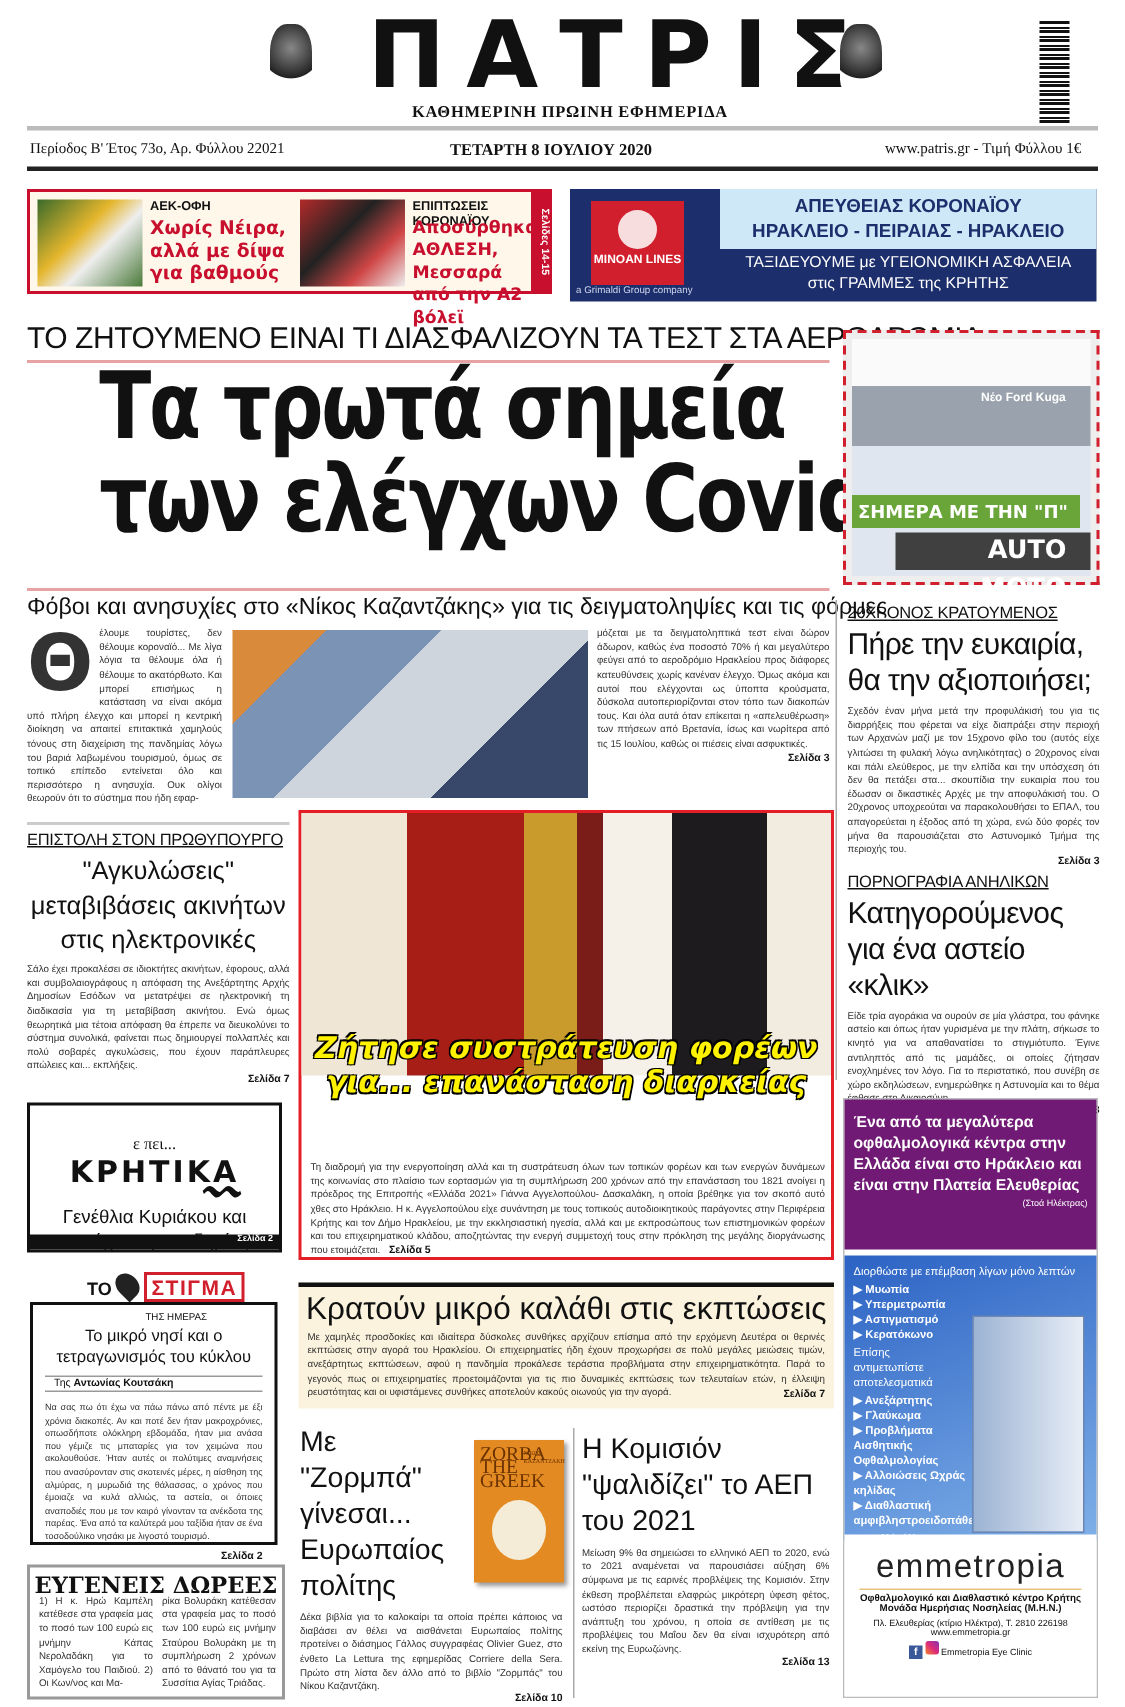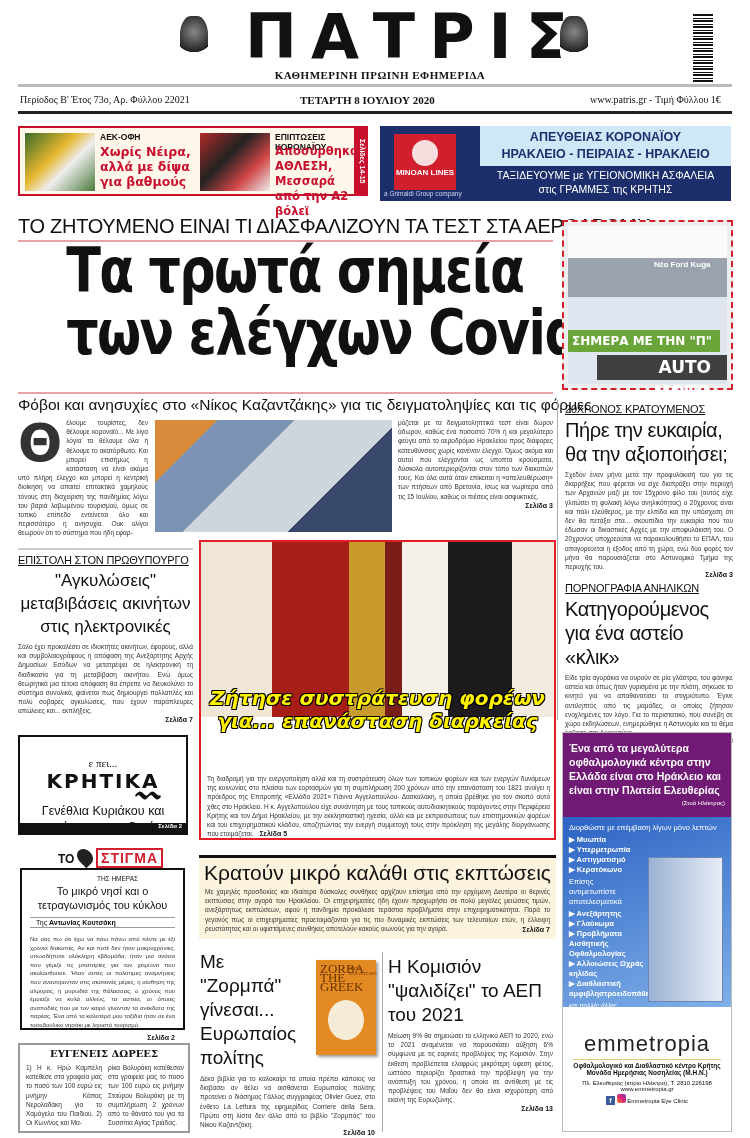--- a/index.html
+++ b/index.html
@@ -48,21 +48,21 @@
 .feature-photo{position:absolute;left:0;top:0;width:353px;height:175px;background:linear-gradient(90deg,#efe6d6 0 20%,#a61e16 20% 42%,#c99a2c 42% 52%,#7a1c18 52% 57%,#f6f1e8 57% 70%,#1d1b1d 70% 88%,#f1ebe0 88%)}
 .feature-caption{position:absolute;left:0;top:145px;width:353px;text-align:center;font-family:"DejaVu Sans",sans-serif;font-weight:bold;font-style:italic;font-size:20px;line-height:23px;color:#fff200;text-shadow:1px 1px 0 #000,-1px -1px 0 #000,1px -1px 0 #000,-1px 1px 0 #000}
 .feature-body{position:absolute;left:6px;top:232px;width:343px}
 
 .kritika{left:18px;top:735px;width:170px;height:100px;border:2px solid #111;text-align:center}
 .stigma{left:20px;top:868px;width:165px;height:162px;border:2px solid #111}
 .dorees{left:18px;top:1043px;width:172px;height:90px;border:2px solid #999;background:#fff}
 .sales{left:199px;top:855px;width:357px;height:84px;background:#fbf3dd;border-top:3px solid #111}
 .eye{left:562px;top:732px;width:170px;height:400px;border:1px solid #bbb}
 .eye-top{position:absolute;left:0;top:0;width:168px;height:100px;background:#701a75;color:#fff;padding:8px 6px;font-size:10px;line-height:13px}
-.eye-mid{position:absolute;left:0;top:84px;width:168px;height:190px;background:linear-gradient(160deg,#2c63c4,#7fb0e8);color:#fff;padding:6px;font-size:7.5px;line-height:10px}
+.eye-mid{position:absolute;left:0;top:104px;width:168px;height:190px;background:linear-gradient(160deg,#2c63c4,#7fb0e8);color:#fff;padding:6px;font-size:7.5px;line-height:10px}
 .eye-bot{position:absolute;left:0;top:290px;width:168px;height:108px;background:#fff;text-align:center;padding-top:8px}
 </style>
 </head>
 <body>
 
 <div class="abs portrait" style="left:180px"></div>
 <div class="abs mast-title">ΠΑΤΡΙΣ</div>
 <div class="abs portrait" style="left:560px"></div>
 <div class="abs mast-sub">ΚΑΘΗΜΕΡΙΝΗ ΠΡΩΙΝΗ ΕΦΗΜΕΡΙΔΑ</div>
 <div class="abs barcode"></div>
@@ -175,21 +175,21 @@
   <div style="text-align:center;font-size:11px;line-height:14px;padding:2px 6px">Το μικρό νησί και ο τετραγωνισμός του κύκλου</div>
   <div style="border-top:1px solid #999;border-bottom:1px solid #999;margin:3px 8px;font-size:7px;padding:1px 6px">
     <span>Της</span>
     <b>Αντωνίας Κουτσάκη</b>
   </div>
   <div class="body-text" style="padding:4px 8px;font-size:6px;line-height:8.6px">Να σας πω ότι έχω να πάω πάνω από πέντε με έξι χρόνια διακοπές. Αν και ποτέ δεν ήταν μακροχρόνιες, οπωσδήποτε ολόκληρη εβδομάδα, ήταν μια ανάσα που γέμιζε τις μπαταρίες για τον χειμώνα που ακολουθούσε. Ήταν αυτές οι πολύτιμες αναμνήσεις που ανασύρονταν στις σκοτεινές μέρες, η αίσθηση της αλμύρας, η μυρωδιά της θάλασσας, ο χρόνος που έμοιαζε να κυλά αλλιώς, τα αστεία, οι όποιες αναποδιές που με τον καιρό γίνονταν τα ανέκδοτα της παρέας. Ένα από τα καλύτερά μου ταξίδια ήταν σε ένα τοσοδούλικο νησάκι με λιγοστό τουρισμό.</div>
   <div class="see-page" style="padding-right:8px">Σελίδα 2</div>
 </div>
 
 <div class="abs dorees">
-  <div style="text-align:center;font-family:'DejaVu Serif',serif;font-weight:bold;font-size:10px;margin-top:3px">ΕΥΓΕΝΕΙΣ ΔΩΡΕΕΣ</div>
+  <div style="text-align:center;font-family:'DejaVu Serif',serif;font-weight:bold;font-size:15px;margin-top:3px">ΕΥΓΕΝΕΙΣ ΔΩΡΕΕΣ</div>
   <div class="body-text" style="position:absolute;left:6px;top:18px;width:76px;font-size:6.5px">1) Η κ. Ηρώ Καμπέλη κατέθεσε στα γραφεία μας το ποσό των 100 ευρώ εις μνήμην Κάπας Νερολαδάκη για το Χαμόγελο του Παιδιού. 2) Οι Κων/νος και Μα-</div>
   <div class="body-text" style="position:absolute;left:88px;top:18px;width:76px;font-size:6.5px">ρίκα Βολυράκη κατέθεσαν στα γραφεία μας το ποσό των 100 ευρώ εις μνήμην Σταύρου Βολυράκη με τη συμπλήρωση 2 χρόνων από το θάνατό του για τα Συσσίτια Αγίας Τριάδας.</div>
 </div>
 
 <div class="abs sales">
   <div style="text-align:center;font-size:21px;margin-top:3px">Κρατούν μικρό καλάθι στις εκπτώσεις</div>
   <div class="body-text" style="padding:2px 6px">Με χαμηλές προσδοκίες και ιδιαίτερα δύσκολες συνθήκες αρχίζουν επίσημα από την ερχόμενη Δευτέρα οι θερινές εκπτώσεις στην αγορά του Ηρακλείου. Οι επιχειρηματίες ήδη έχουν προχωρήσει σε πολύ μεγάλες μειώσεις τιμών, ανεξάρτητως εκπτώσεων, αφού η πανδημία προκάλεσε τεράστια προβλήματα στην επιχειρηματικότητα. Παρά το γεγονός πως οι επιχειρηματίες προετοιμάζονται για τις πιο δυναμικές εκπτώσεις των τελευταίων ετών, η έλλειψη ρευστότητας και οι υφιστάμενες συνθήκες αποτελούν κακούς οιωνούς για την αγορά.</div>
   <div class="see-page" style="padding-right:6px;margin-top:-9px">Σελίδα 7</div>
 </div>
 

